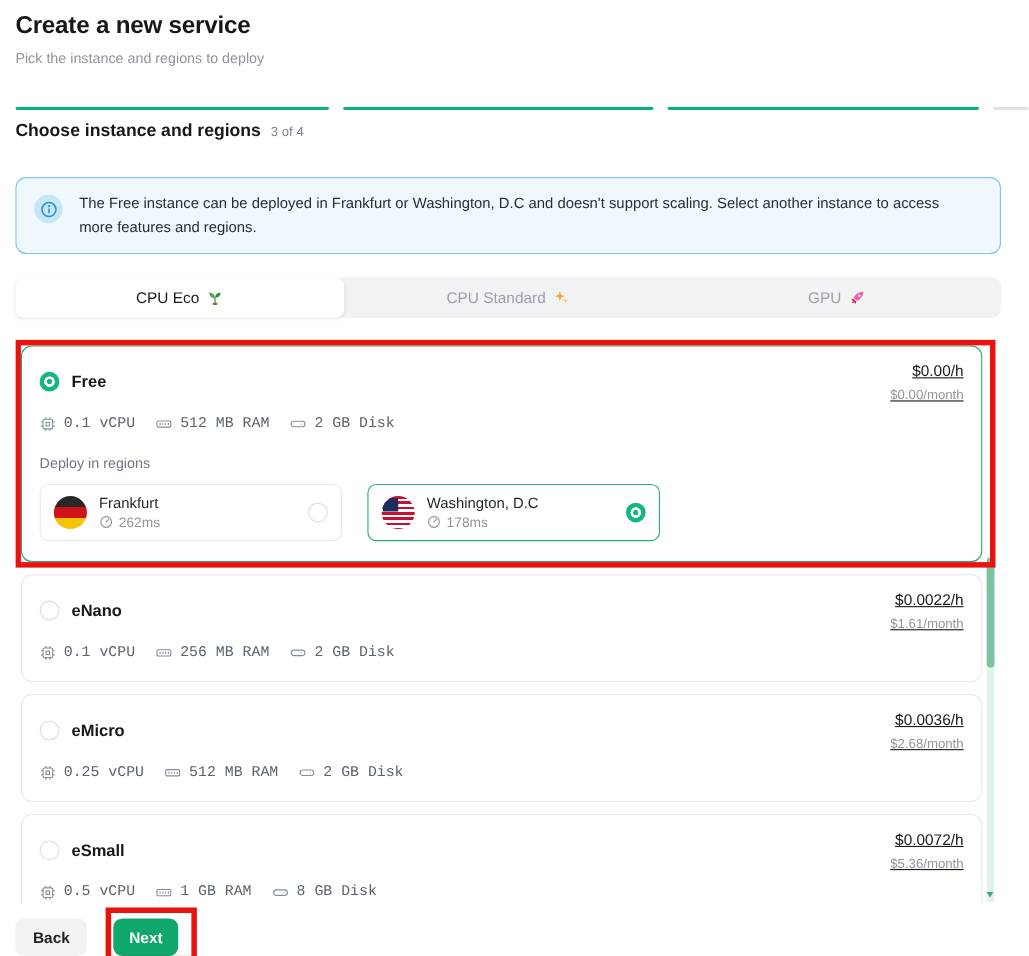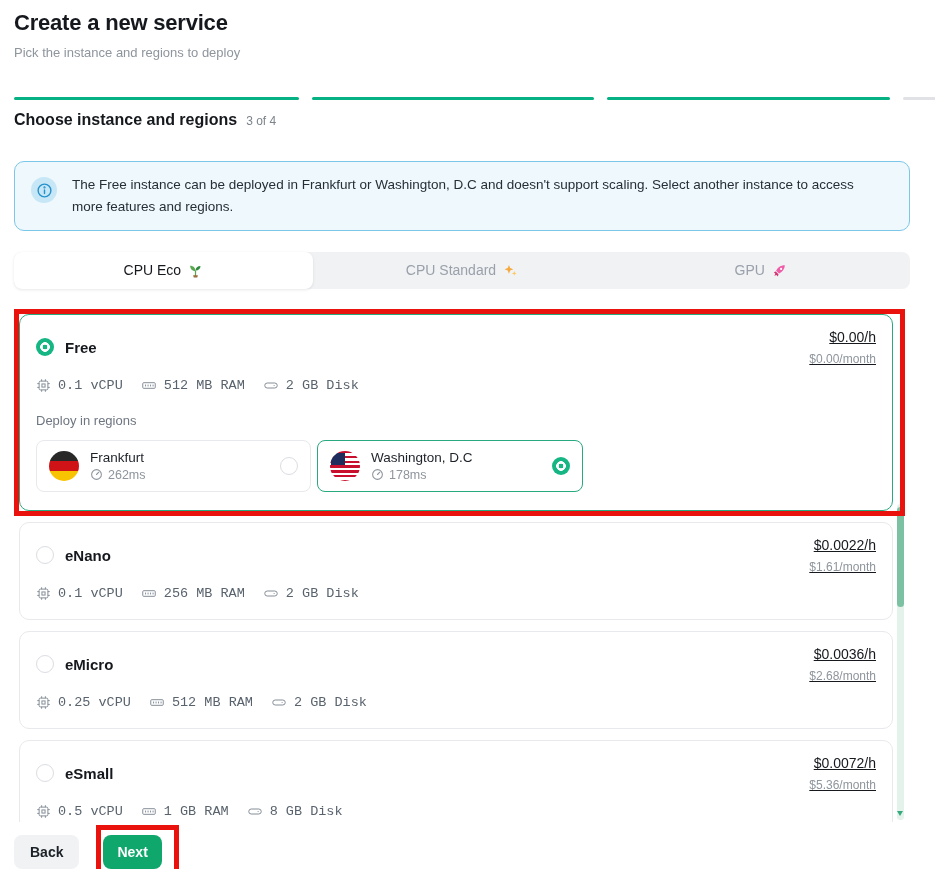--- a/index.html
+++ b/index.html
@@ -67,21 +67,21 @@
   }
   .iname { font-size: 15px; font-weight: 700; color: #15181c; }
   .prices { text-align: right; text-decoration: underline; }
   .price-hour { font-size: 14px; font-weight: 500; color: #15181c; }
   .price-month { margin-top: 7px; font-size: 12px; color: #8e959c; }
   .specs { margin-top: 12px; display: flex; align-items: center; gap: 18px; font-size: 13.5px; color: #59636d; font-family: Liberation Mono, monospace; }
   .spec { display: flex; align-items: center; gap: 7px; }
   .spec svg { display: block; }
 
   .regions-label { margin-top: 20px; font-size: 13px; color: #6e7681; }
-  .regions { margin-top: 12px; display: flex; gap: 6px; }
+  .regions { margin-top: 12px; display: flex; gap: 23px; }
   .region {
     border: 1px solid #e7e9ec; border-radius: 8px; background: #fff;
     display: flex; align-items: center; gap: 11px; padding: 8px 12px; height: 52px; cursor: pointer;
   }
   .region[data-state="selected"] { border: 1.6px solid #28a97f; }
   .region-0 { width: 275px; }
   .region-1 { width: 266px; }
   .region-info { flex: 1; }
   .rname { font-size: 13.5px; font-weight: 500; color: #1d2229; }
   .rlat { margin-top: 3px; display: flex; align-items: center; gap: 5px; font-size: 12.5px; color: #8e959c; }

